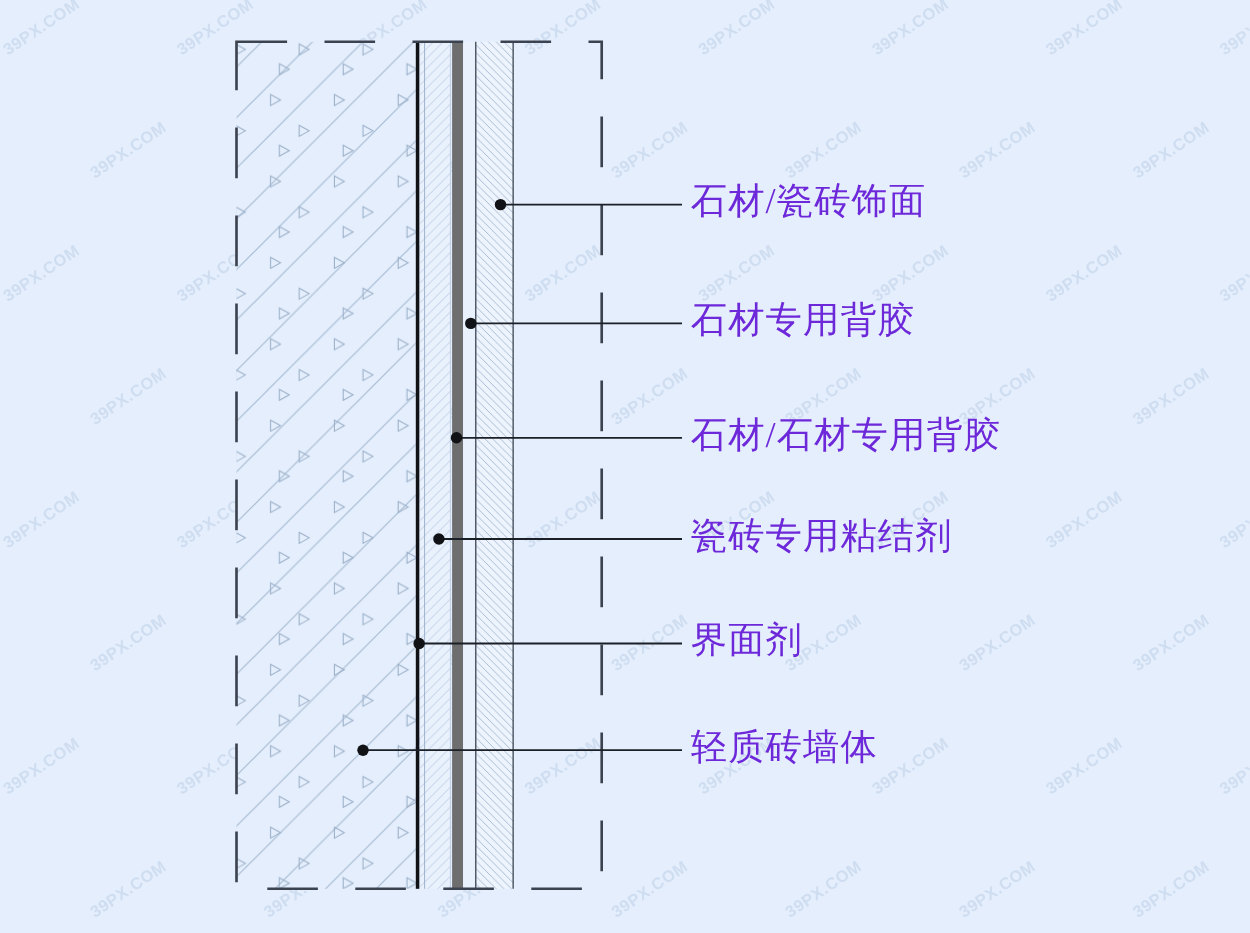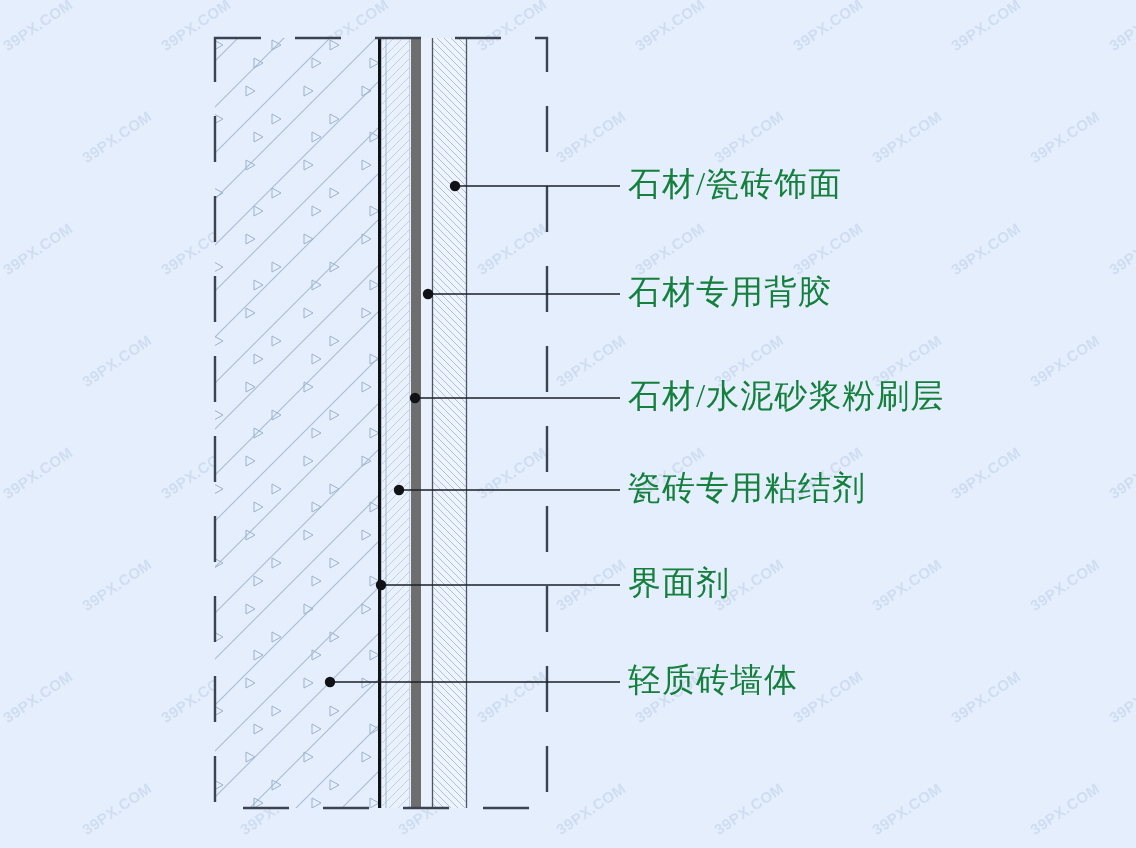--- a/index.html
+++ b/index.html
@@ -48,21 +48,21 @@
   }
   .labels {
     position: absolute;
     inset: 0;
   }
   .label-text {
     position: absolute;
     font-family: "Liberation Serif", "DejaVu Serif", serif;
     font-size: 33px;
     line-height: 33px;
-    color: #15803d;
+    color: #6d28d9;
     white-space: nowrap;
     letter-spacing: 1px;
   }
 </style>
 </head>
 <body>
 
 <div id="stage">
 
   <div class="wm-layer" id="wm-layer">
@@ -194,18 +194,18 @@
         <line x1="381" y1="585" x2="620" y2="585" stroke="#1b1f26" stroke-width="1.6"></line>
         <circle cx="381" cy="585" r="5.2" fill="#101216"></circle>
         <line x1="330" y1="682" x2="620" y2="682" stroke="#1b1f26" stroke-width="1.6"></line>
         <circle cx="330" cy="682" r="5.2" fill="#101216"></circle>
       </g>
   </svg>
 
   <div class="labels" id="labels">
       <div class="label-text" style="left: 628px; top: 168px;">石材/瓷砖饰面</div>
       <div class="label-text" style="left: 628px; top: 276px;">石材专用背胶</div>
-      <div class="label-text" style="left: 628px; top: 380px;">石材/水泥砂浆粉刷层</div>
+      <div class="label-text" style="left: 628px; top: 380px;">石材/石材专用背胶</div>
       <div class="label-text" style="left: 628px; top: 472px;">瓷砖专用粘结剂</div>
       <div class="label-text" style="left: 628px; top: 567px;">界面剂</div>
       <div class="label-text" style="left: 628px; top: 664px;">轻质砖墙体</div>
     </div>
 </div>
 
 </body></html>

